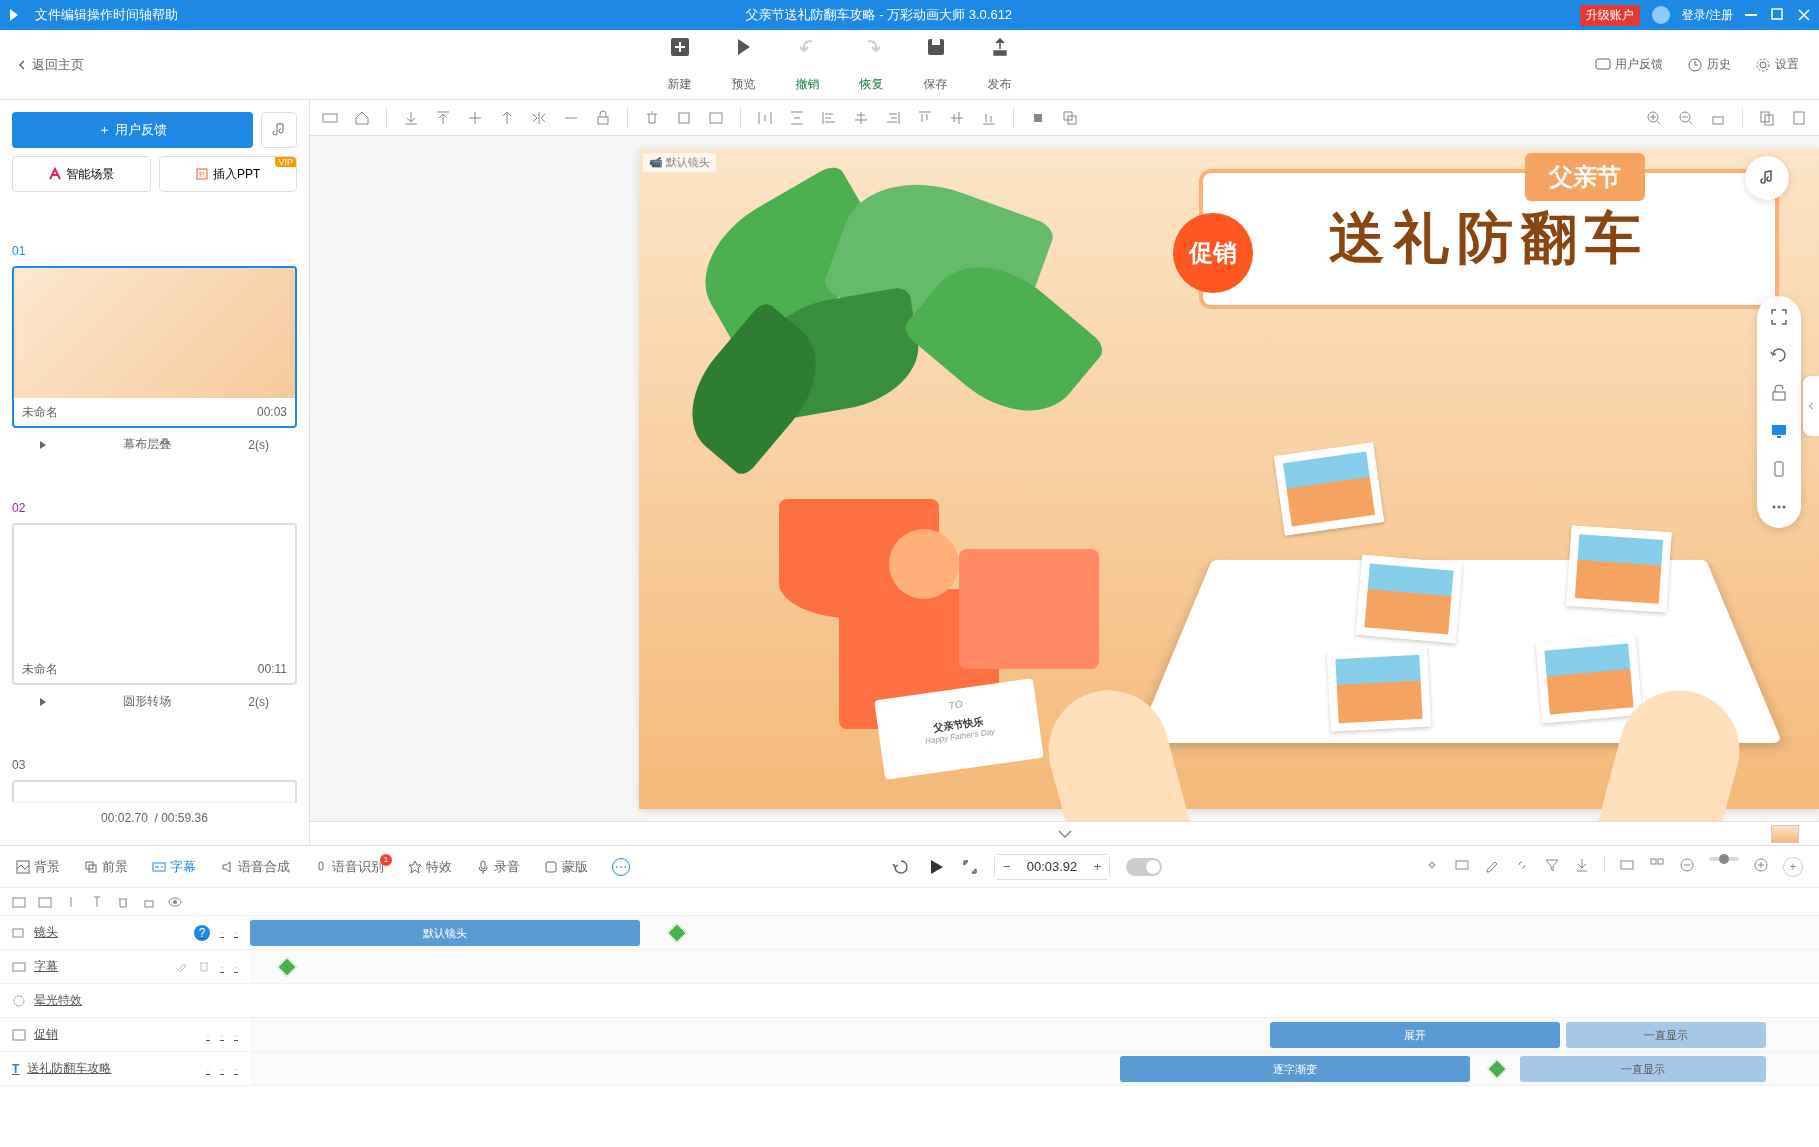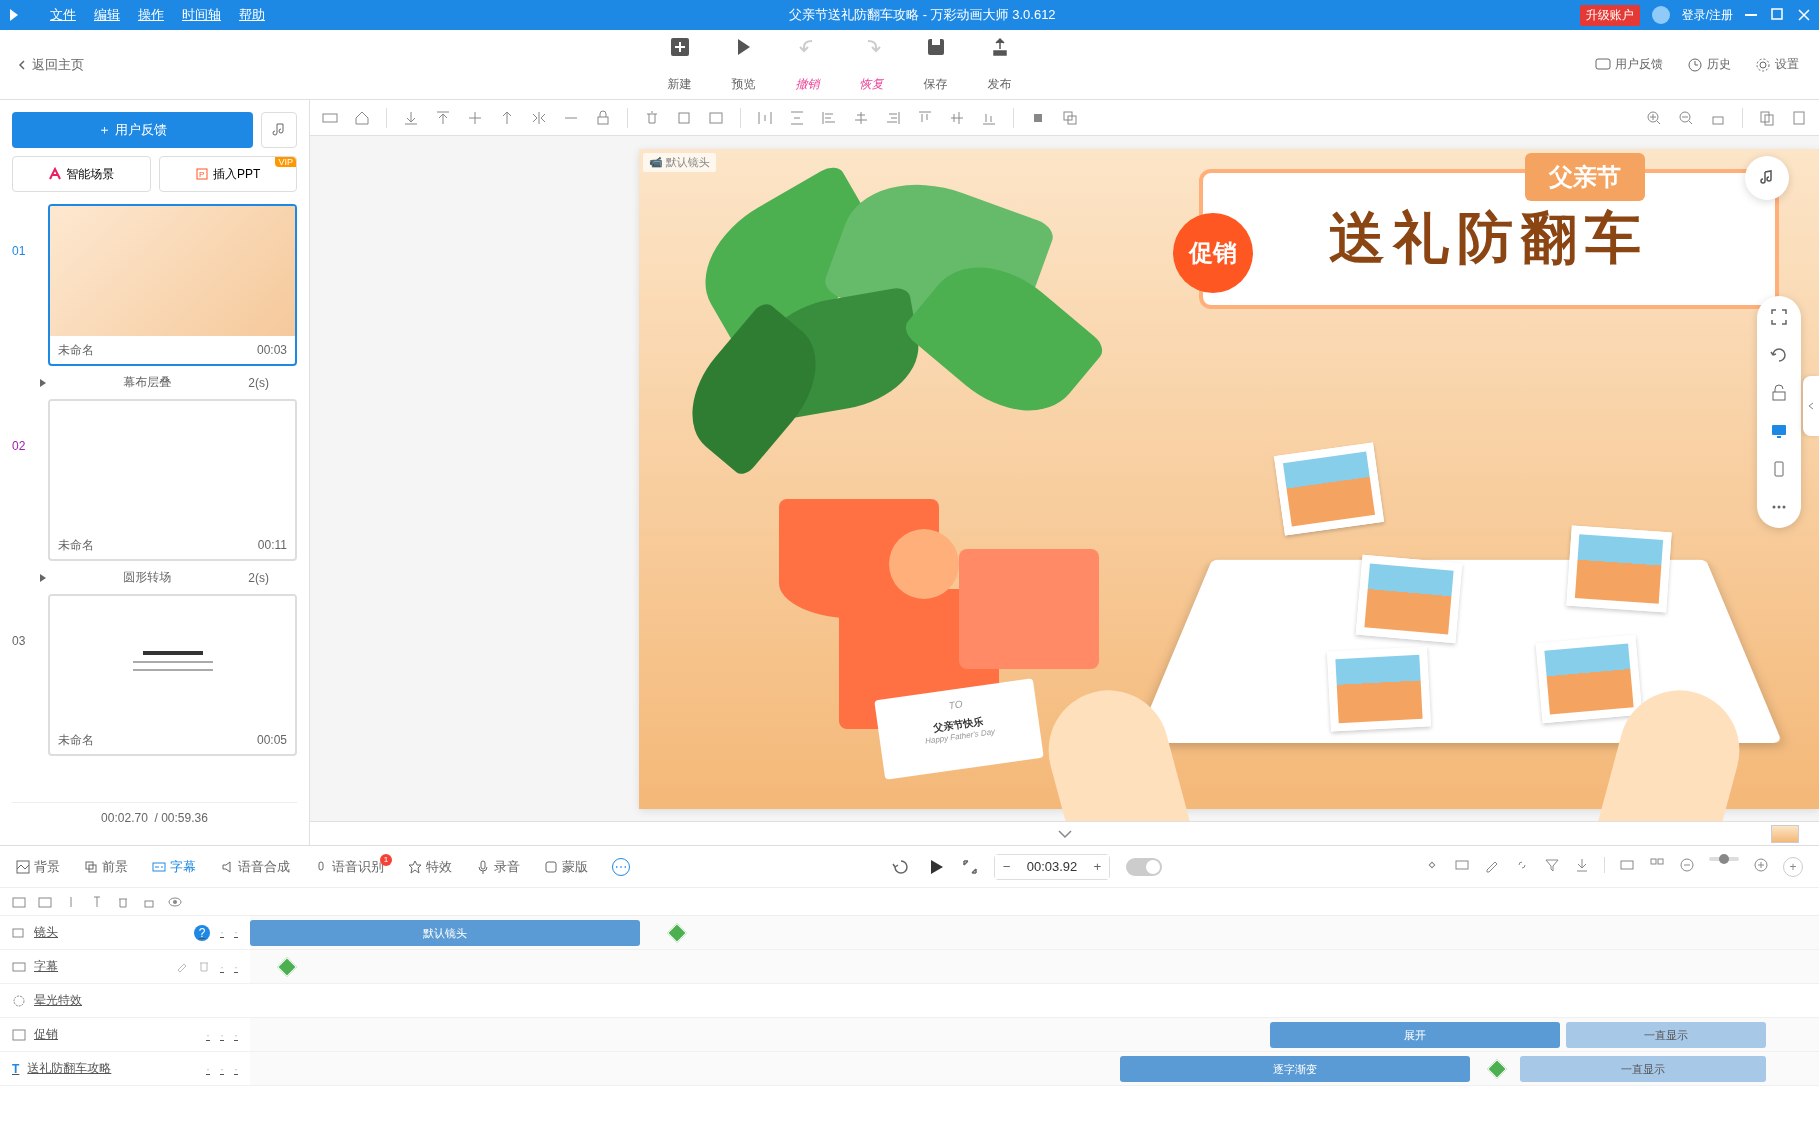--- a/index.html
+++ b/index.html
@@ -1,40 +1,40 @@
 <!DOCTYPE html>
 <html><head>
 <meta charset="utf-8">
 <style>
 * { margin: 0; padding: 0; box-sizing: border-box; font-family: "Microsoft YaHei", sans-serif; }
 body { width: 1819px; height: 1147px; background: #fff; overflow: hidden; font-size: 12px; color: #333; }
 .titlebar { height: 30px; background: #1e88e5; color: #fff; display: flex; align-items: center; padding: 0 8px; }
-.titlebar .menus { display: flex; gap: 18px; margin-left: 26px; text-decoration: underline; }
+.titlebar .menus { display: flex; margin-left: 11px; }
 .titlebar .menus span { font-size: 13px; cursor: pointer; }
 .titlebar .title { flex: 1; text-align: center; font-size: 13px; }
 .titlebar .right { display: flex; align-items: center; gap: 12px; }
 .badge-up { background: #e53935; padding: 2px 6px; border-radius: 2px; font-size: 12px; }
 .avatar { width: 18px; height: 18px; border-radius: 50%; background: #90caf9; display: inline-block; }
 .toolbar-main { height: 70px; background: #fff; border-bottom: 1px solid #e0e0e0; display: flex; align-items: center; }
 .back { margin-left: 16px; color: #666; font-size: 13px; display: flex; align-items: center; gap: 4px; }
 .center-tools { flex: 1; display: flex; justify-content: center; gap: 40px; }
 .tool-item { display: flex; flex-direction: column; align-items: center; gap: 19px; color: #666; font-size: 12px; }
-.tool-item.disabled { color: #ec4899; font-style: italic; }
+.tool-item.disabled { color: #15803d; }
 .right-tools { display: flex; gap: 24px; margin-right: 20px; color: #666; font-size: 12px; }
 .rt-item { display: flex; align-items: center; gap: 4px; }
 .content { display: flex; height: 745px; }
 .sidebar { width: 310px; background: #fff; border-right: 1px solid #e0e0e0; padding: 12px; display: flex; flex-direction: column; }
 .sb-top { display: flex; gap: 8px; margin-bottom: 8px; }
 .new-scene-btn { flex: 1; background: #1e88e5; color: #fff; border: none; border-radius: 4px; height: 36px; font-size: 13px; display: flex; align-items: center; justify-content: center; gap: 4px; }
 .music-btn { width: 36px; height: 36px; border: 1px solid #ddd; border-radius: 4px; background: #fff; display: flex; align-items: center; justify-content: center; }
 .sb-row2 { display: flex; gap: 8px; margin-bottom: 12px; }
 .sb-btn { flex: 1; height: 36px; border: 1px solid #ddd; border-radius: 4px; background: #fff; display: flex; align-items: center; justify-content: center; gap: 4px; font-size: 12px; position: relative; }
 .vip-tag { position: absolute; right: 0; top: 0; background: #ff9800; color: #fff; font-size: 9px; padding: 0 3px; border-radius: 0 4px 0 4px; }
 .scene-list { flex: 1; overflow-y: auto; }
-.scene-group { display: flex; gap: 16px; margin-bottom: 4px; }
+.scene-group { display: flex; gap: 8px; margin-bottom: 4px; flex-direction: column; }
 .scene-num { width: 20px; color: #1e88e5; font-size: 12px; padding-top: 40px; }
 .scene-card { flex: 1; border: 2px solid #1e88e5; border-radius: 4px; overflow: hidden; }
 .scene-card.off { border-color: #ddd; }
 .scene-thumb { height: 130px; background: linear-gradient(135deg, #fde8d0, #f5c99b); position: relative; }
 .scene-thumb.white { background: #fff; }
 .scene-meta { height: 28px; display: flex; justify-content: space-between; align-items: center; padding: 0 8px; font-size: 12px; color: #666; }
 .trans-row { display: flex; justify-content: space-between; padding: 4px 28px 8px; font-size: 12px; color: #666; align-items: center; }
 .trans-row .p { width: 0; height: 0; border-left: 6px solid #666; border-top: 4px solid transparent; border-bottom: 4px solid transparent; }
 .sb-time { text-align: center; font-size: 12px; color: #666; padding: 8px 0; border-top: 1px solid #eee; }
 .canvas-area { flex: 1; background: #f5f5f5; position: relative; display: flex; flex-direction: column; }

